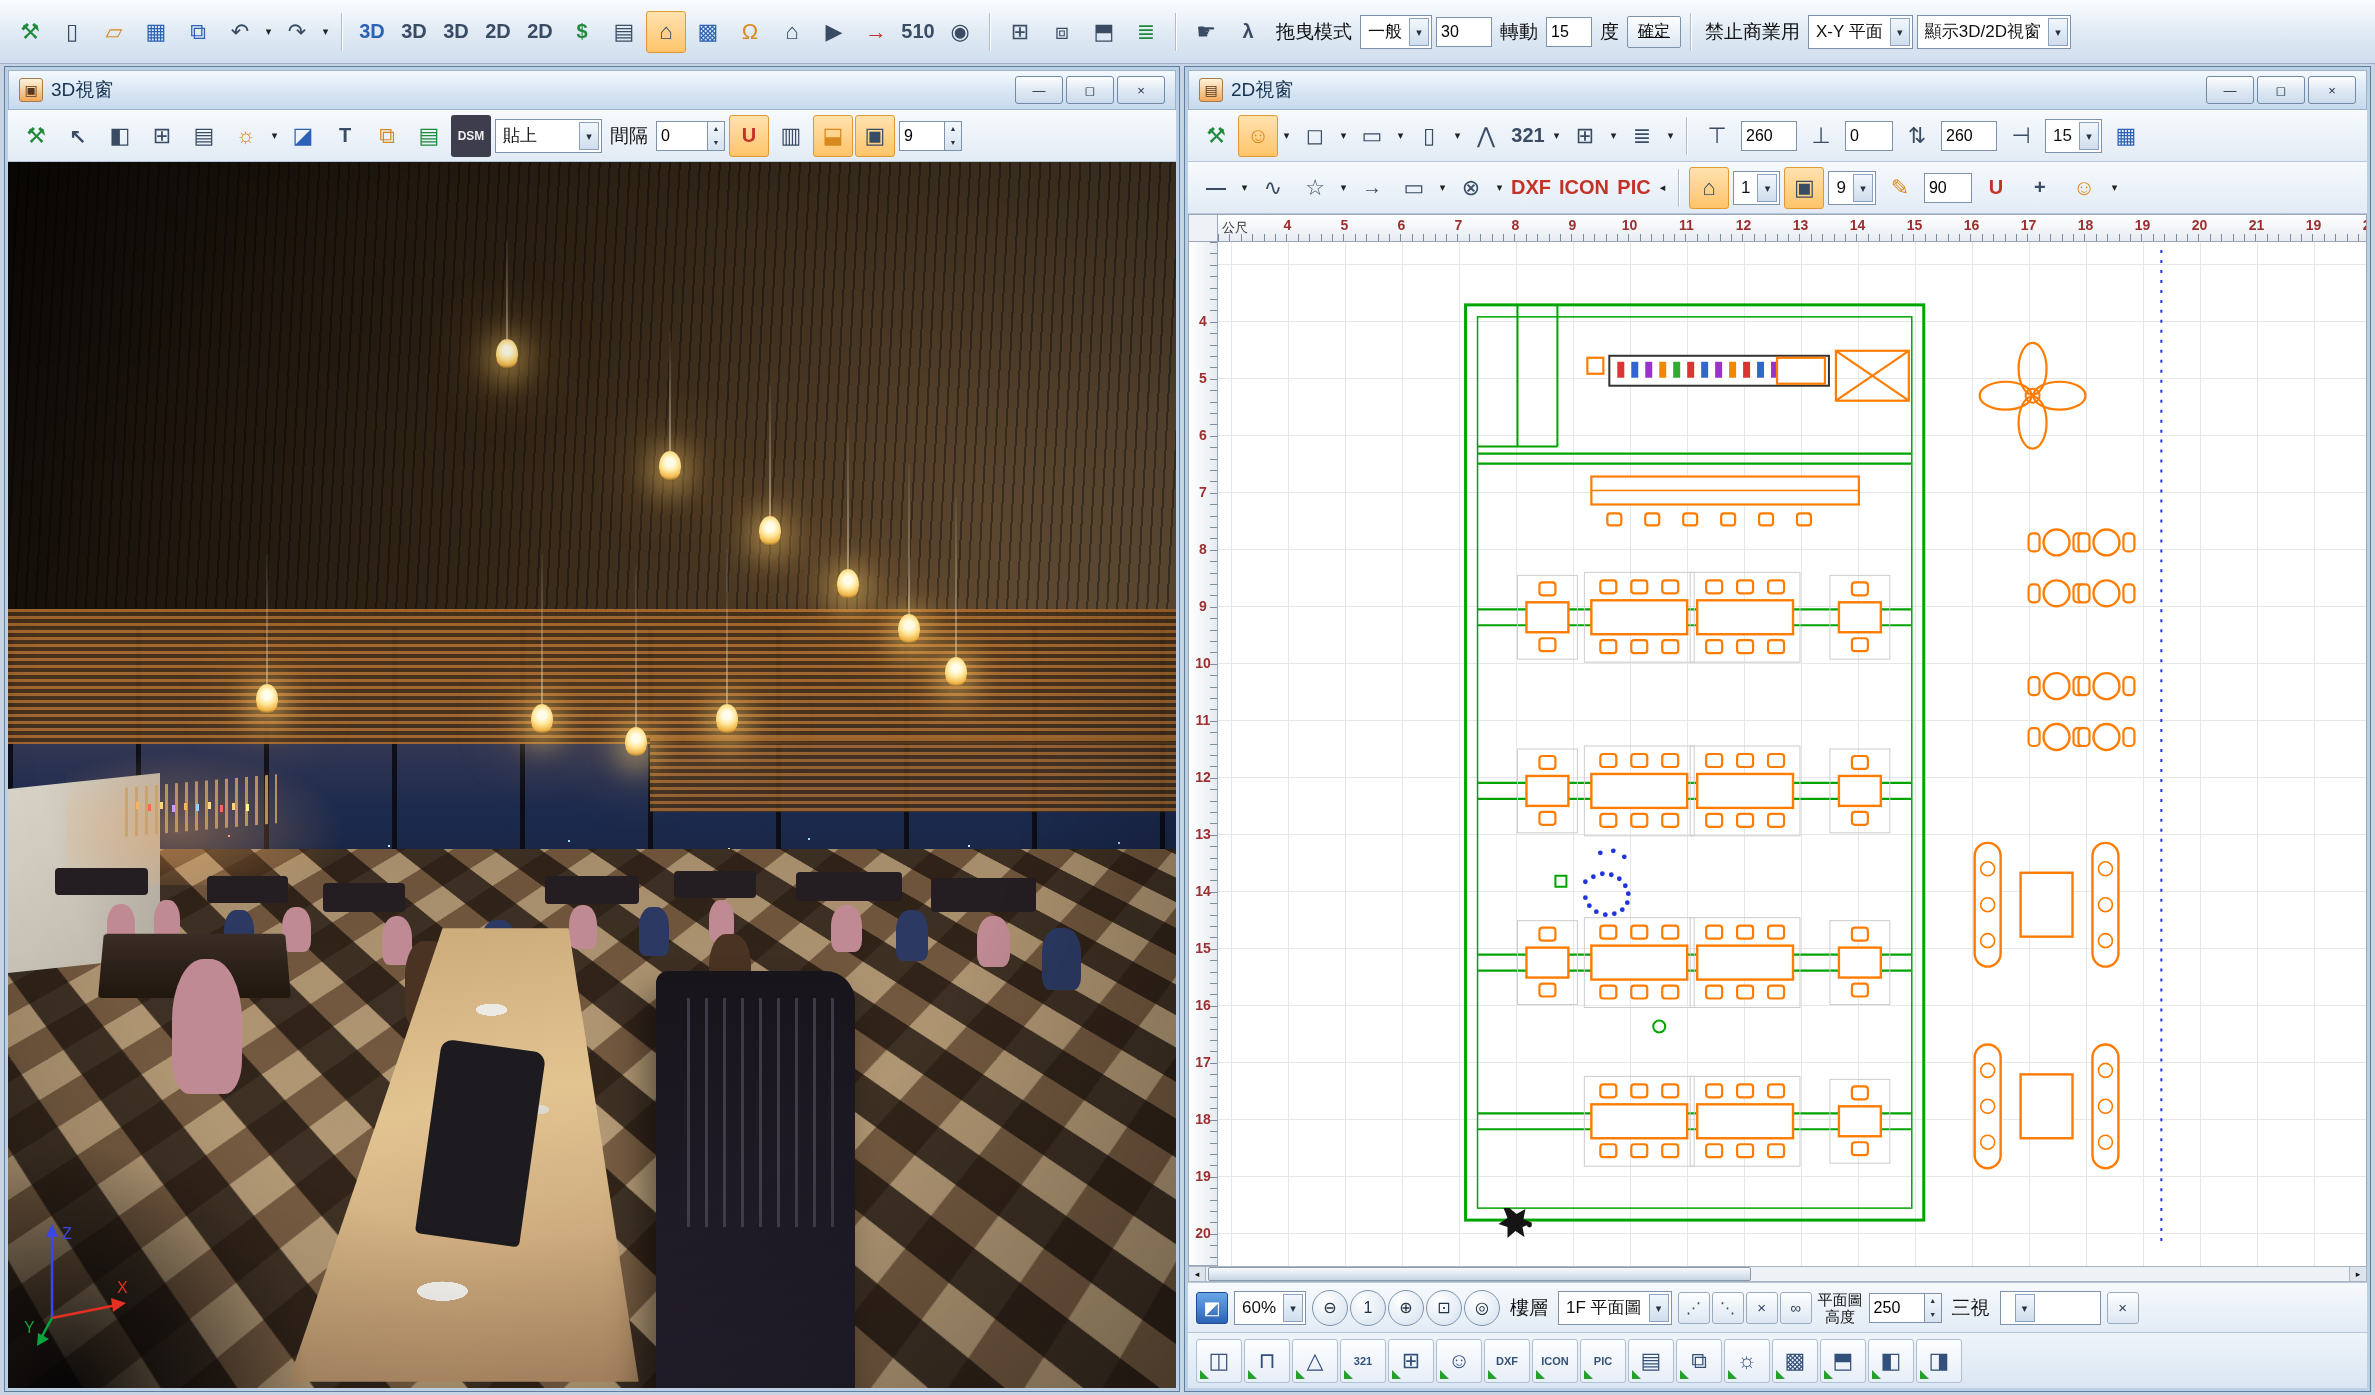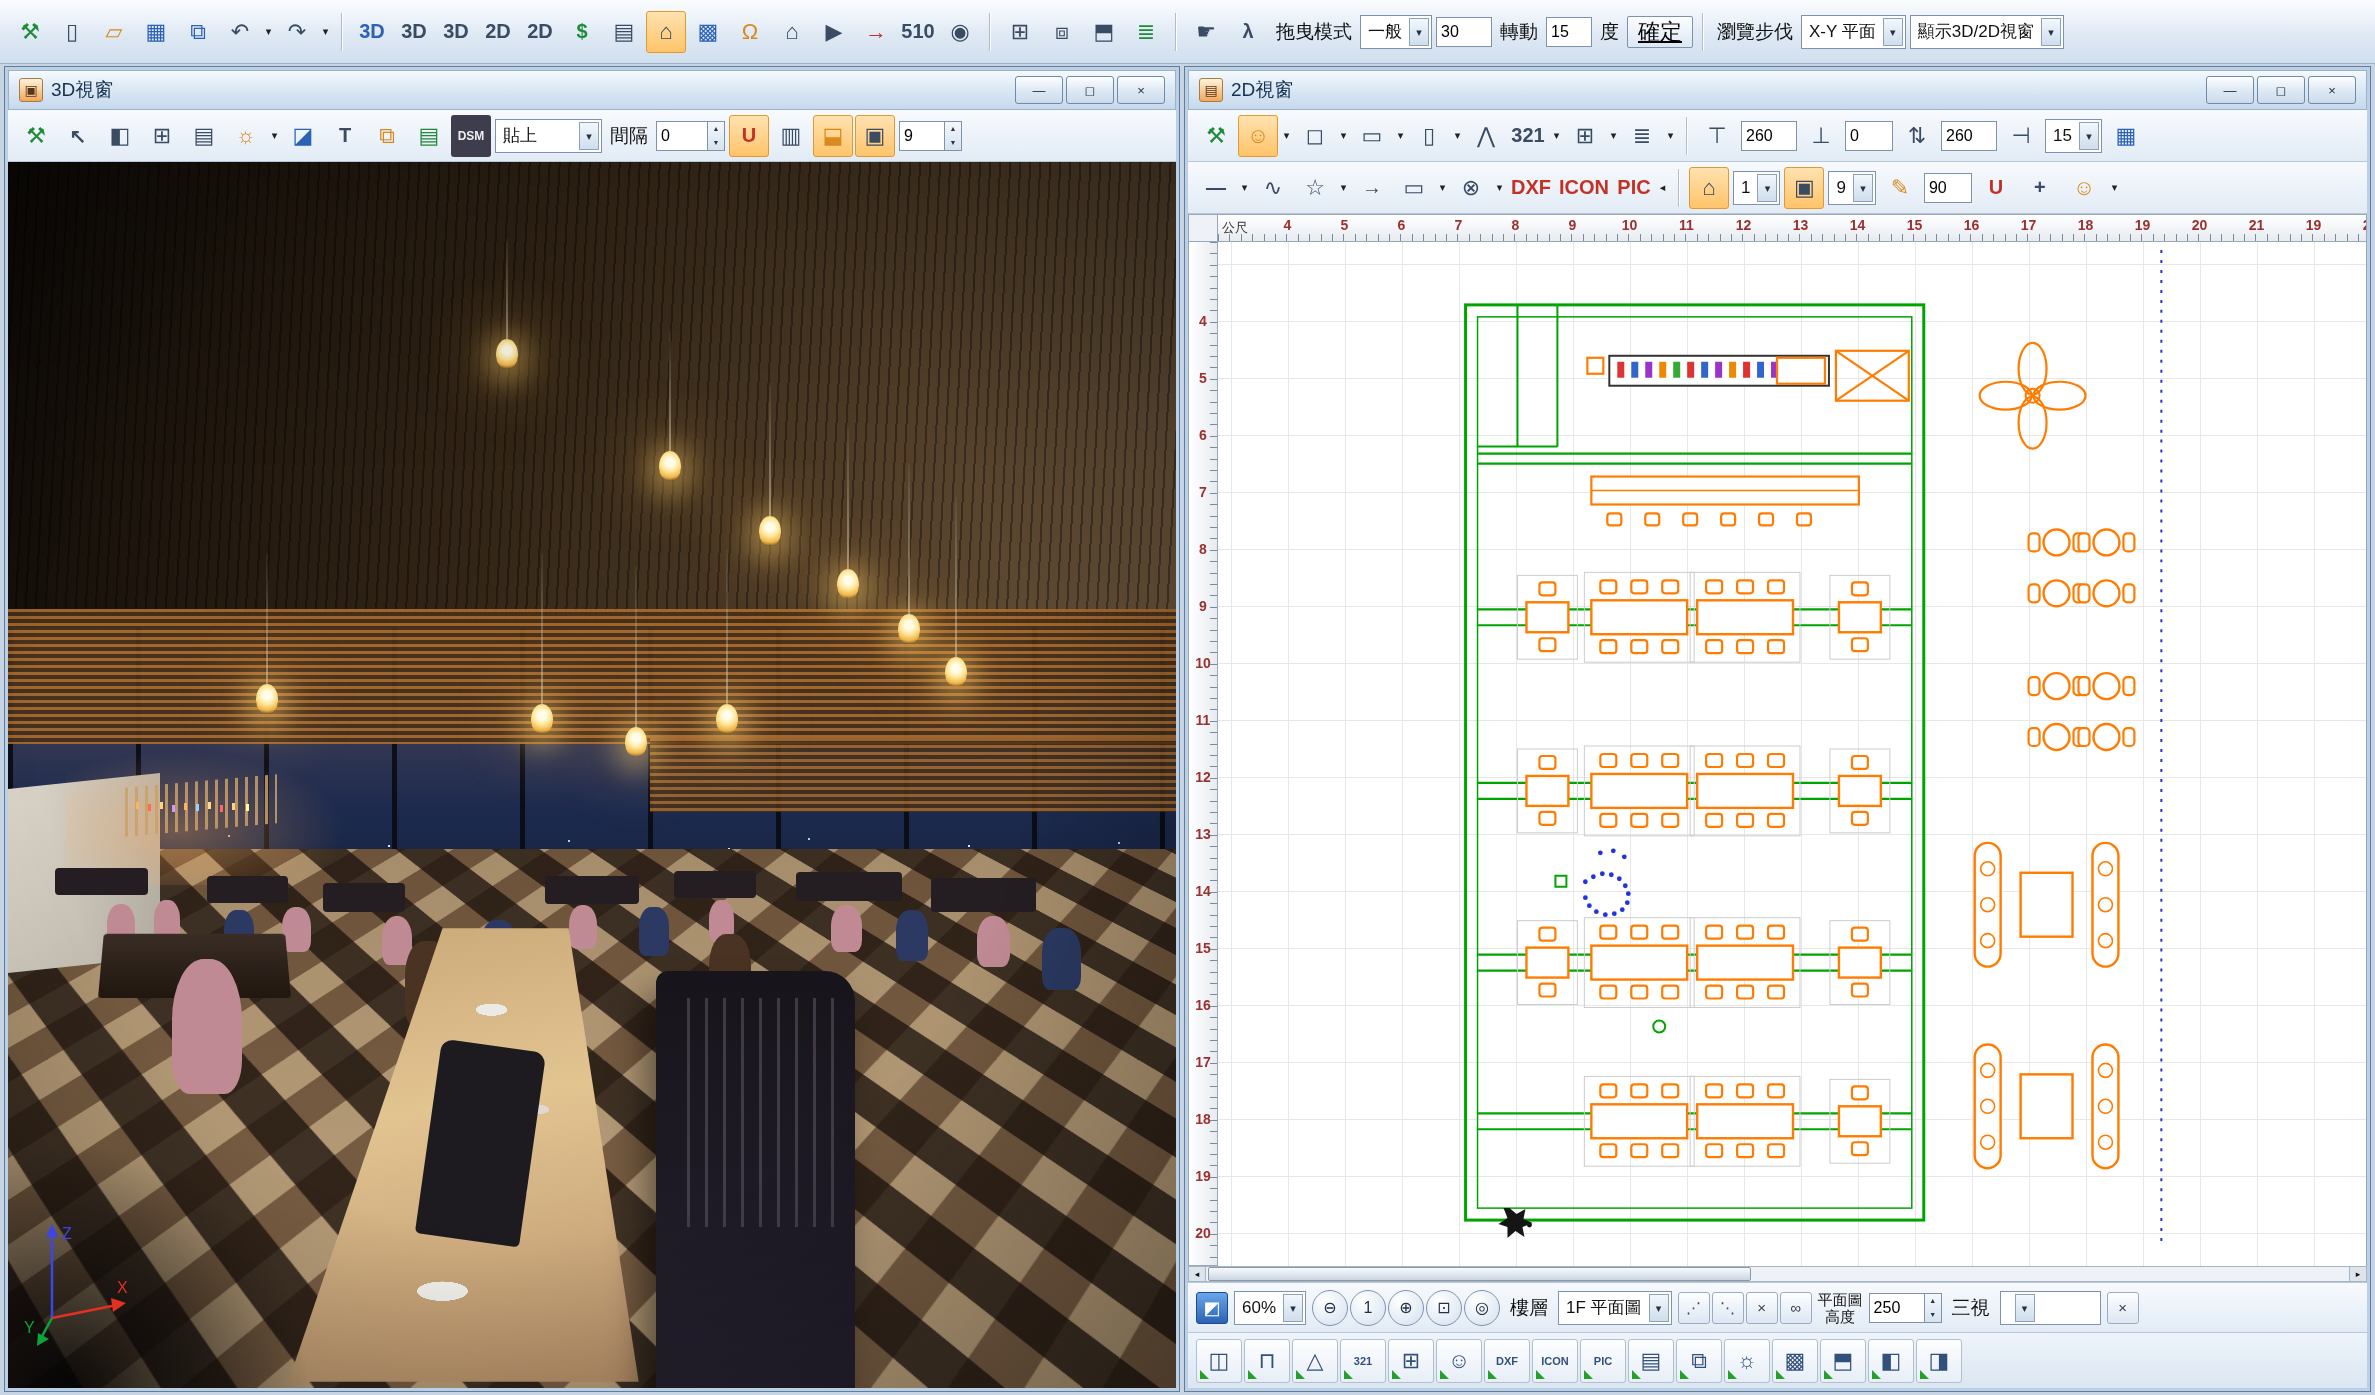--- a/index.html
+++ b/index.html
@@ -18,21 +18,21 @@
   .tbtn.hl{background:linear-gradient(#ffe2b0,#ffc46a);border:1px solid #e09a30}
   .tbtn.dark{background:#3d3d4d;color:#eee;font-size:12px;font-weight:700}
   .c-green{color:#1f8a3a}.c-blue{color:#2b62b5}.c-amber{color:#d98a1f}.c-red{color:#c23227}
   .vsep{width:0;height:38px;border-left:1px solid #aebccd;border-right:1px solid #fff;margin:0 5px}
   .lbl{font-size:19px;margin:0 4px}
   .combo{display:inline-flex;align-items:center;height:32px;background:#fff;border:1px solid #7e93ab;
          padding:0 2px 0 7px;font-size:17px}
   .combo::after{content:"▾";margin-left:7px;width:18px;height:26px;line-height:26px;text-align:center;
          background:linear-gradient(#f2f7fc,#cfdded);border:1px solid #8da3bd;font-size:11px;color:#234}
   .btn{height:32px;padding:0 10px;display:inline-flex;align-items:center;
-       background:linear-gradient(#fdfeff,#dce7f3);border:1px solid #7e93ab;border-radius:2px;font-size:22px}
+       background:linear-gradient(#fdfeff,#dce7f3);border:1px solid #7e93ab;border-radius:2px;font-size:16px}
   .btn.ul{text-decoration:underline}
   .numin{width:56px;height:30px;border:1px solid #7e93ab;font:16px "Liberation Sans",sans-serif;
          padding:0 4px;box-sizing:border-box;background:#fff}
   .spinwrap{display:inline-flex;align-items:center}
   .spin{display:inline-flex;flex-direction:column;align-items:center;justify-content:space-around;
         width:17px;height:30px;border:1px solid #7e93ab;border-left:none;box-sizing:border-box;
         background:linear-gradient(#f4f8fc,#d6e2ef);font-size:7px;color:#234}
   .spin::before{content:"▲"}.spin::after{content:"▼"}
 
   
@@ -216,21 +216,21 @@
   <span class="lbl">拖曳模式</span>
   <div class="combo">
       <span>一般</span>
     </div>
   <input class="numin" value="30" style="">
   <span class="lbl">轉動</span>
   <input class="numin" style="width: 46px;" value="15">
   <span class="lbl">度</span>
   <button class="btn ul">確定</button>
   <span class="vsep"></span>
-  <span class="lbl">瀏覽步伐</span>
+  <span class="lbl">禁止商業用</span>
   <div class="combo">
       <span>X-Y 平面</span>
     </div>
   <div class="combo">
       <span>顯示3D/2D視窗</span>
     </div>
 </div>
 
 <div class="window" id="win3d">
   <div class="titlebar">

